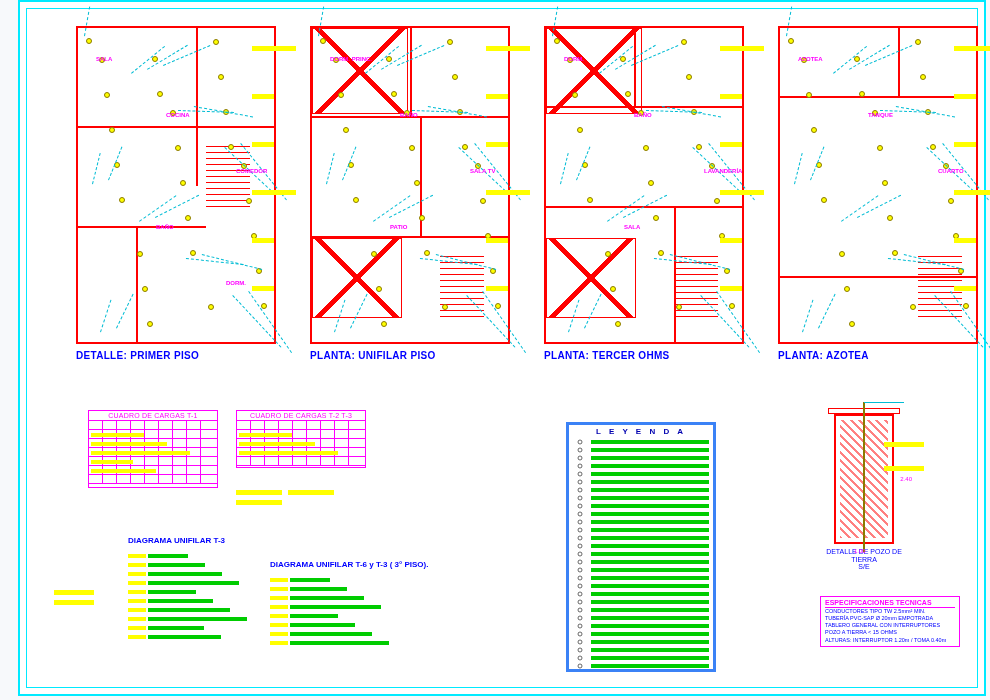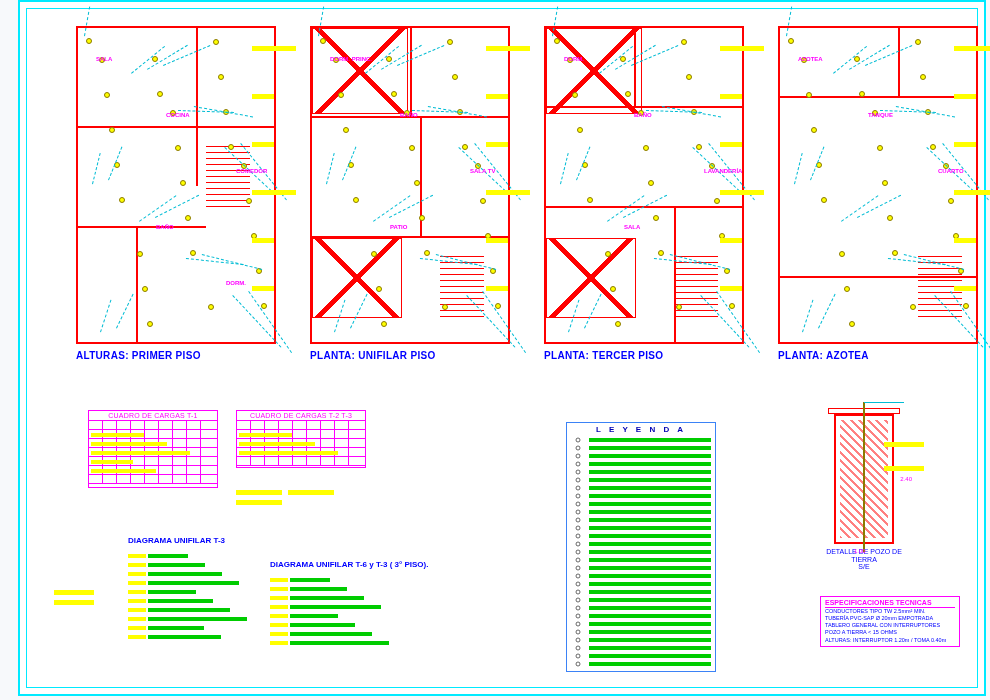--- a/index.html
+++ b/index.html
@@ -38,21 +38,21 @@
   .lt-bar { position: absolute; background: #ffff00; height: 4px; left: 2px; }
 
   .subheading { position: absolute; color: #0000ff; font-size: 8px; font-weight: bold; white-space: nowrap; }
 
   .unifilar { position: absolute; }
   .uni-branch { position: relative; height: 8px; margin-bottom: 1px; }
   .uni-bar { position: absolute; left: 0; top: 2px; height: 4px; background: #00cc00; }
   .uni-lbl { position: absolute; left: -20px; height: 4px; width: 18px; background: #ffff00; top: 2px; }
 
   
-  .legend { position: absolute; border: 1px solid #3b82f6; background: #fff; }
+  .legend { position: absolute; border: 3px solid #3b82f6; background: #fff; }
   .legend-title { color: #0000b0; font-size: 8px; font-weight: bold; text-align: center; letter-spacing: 3px; padding: 2px 0; }
   .legend-row { display: flex; align-items: center; height: 8px; padding: 0 4px; }
   .legend-sym { width: 14px; height: 6px; margin-right: 4px; display: flex; align-items: center; justify-content: center; }
   .legend-sym svg { width: 10px; height: 6px; }
   .legend-bar { flex: 1; height: 4px; background: #00cc00; }
 
   
   .well-detail { position: absolute; width: 88px; }
   .well-body { position: relative; width: 60px; height: 130px; margin: 0 auto; border: 2px solid #ff0000; }
   .well-fill { position: absolute; inset: 4px; background:
@@ -148,21 +148,21 @@
           <div class="callout" style="left: 176px; top: 116px;"></div>
           <div class="callout lg" style="left: 176px; top: 164px;"></div>
           <div class="callout" style="left: 176px; top: 212px;"></div>
           <div class="callout" style="left: 176px; top: 260px;"></div>
           <div class="room-tag" style="left: 20px; top: 30px;">SALA</div>
           <div class="room-tag" style="left: 90px; top: 86px;">COCINA</div>
           <div class="room-tag" style="left: 160px; top: 142px;">COMEDOR</div>
           <div class="room-tag" style="left: 80px; top: 198px;">BAÑO</div>
           <div class="room-tag" style="left: 150px; top: 254px;">DORM.</div>
         </div>
-        <div class="plan-title">ALTURAS: PRIMER PISO</div>
+        <div class="plan-title">DETALLE: PRIMER PISO</div>
       </div>
       <div class="plan-group" style="left: 290px; top: 24px;">
         <div class="plan-box">
           <div class="wall wh" style="left: 0px; top: 0px; width: 200px;"></div>
           <div class="wall wh" style="left: 0px; top: 316px; width: 200px;"></div>
           <div class="wall wv" style="left: 0px; top: 0px; height: 318px;"></div>
           <div class="wall wv" style="left: 198px; top: 0px; height: 318px;"></div>
           <div class="wall wh" style="left: 0px; top: 90px; width: 200px;"></div>
           <div class="wall wv" style="left: 100px; top: 0px; height: 90px;"></div>
           <div class="wall wh" style="left: 0px; top: 210px; width: 200px;"></div>
@@ -312,21 +312,21 @@
           <div class="callout" style="left: 176px; top: 68px;"></div>
           <div class="callout" style="left: 176px; top: 116px;"></div>
           <div class="callout lg" style="left: 176px; top: 164px;"></div>
           <div class="callout" style="left: 176px; top: 212px;"></div>
           <div class="callout" style="left: 176px; top: 260px;"></div>
           <div class="room-tag" style="left: 20px; top: 30px;">DORM.</div>
           <div class="room-tag" style="left: 90px; top: 86px;">BAÑO</div>
           <div class="room-tag" style="left: 160px; top: 142px;">LAVANDERÍA</div>
           <div class="room-tag" style="left: 80px; top: 198px;">SALA</div>
         </div>
-        <div class="plan-title">PLANTA: TERCER  PISO</div>
+        <div class="plan-title">PLANTA: TERCER  OHMS</div>
       </div>
       <div class="plan-group" style="left: 758px; top: 24px;">
         <div class="plan-box">
           <div class="wall wh" style="left: 0px; top: 0px; width: 200px;"></div>
           <div class="wall wh" style="left: 0px; top: 316px; width: 200px;"></div>
           <div class="wall wv" style="left: 0px; top: 0px; height: 318px;"></div>
           <div class="wall wv" style="left: 198px; top: 0px; height: 318px;"></div>
           <div class="wall wh" style="left: 0px; top: 70px; width: 200px;"></div>
           <div class="wall wv" style="left: 120px; top: 0px; height: 70px;"></div>
           <div class="wall wh" style="left: 0px; top: 250px; width: 200px;"></div>

